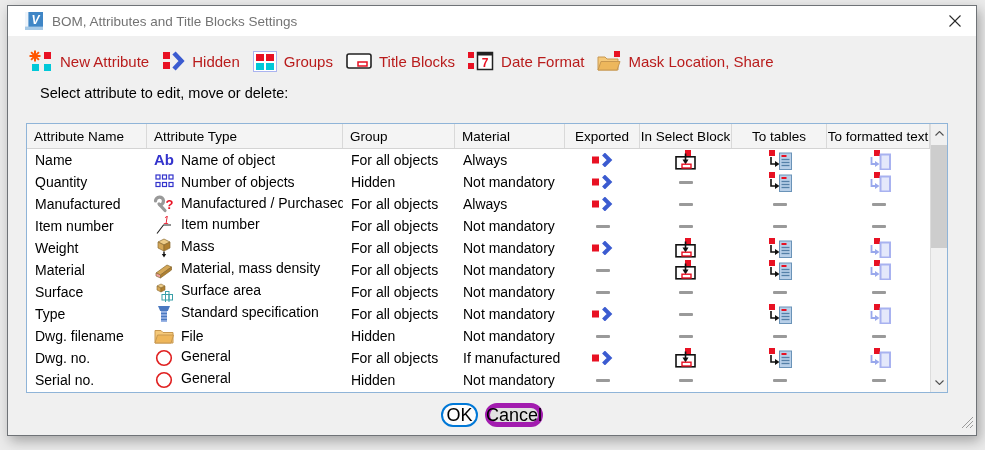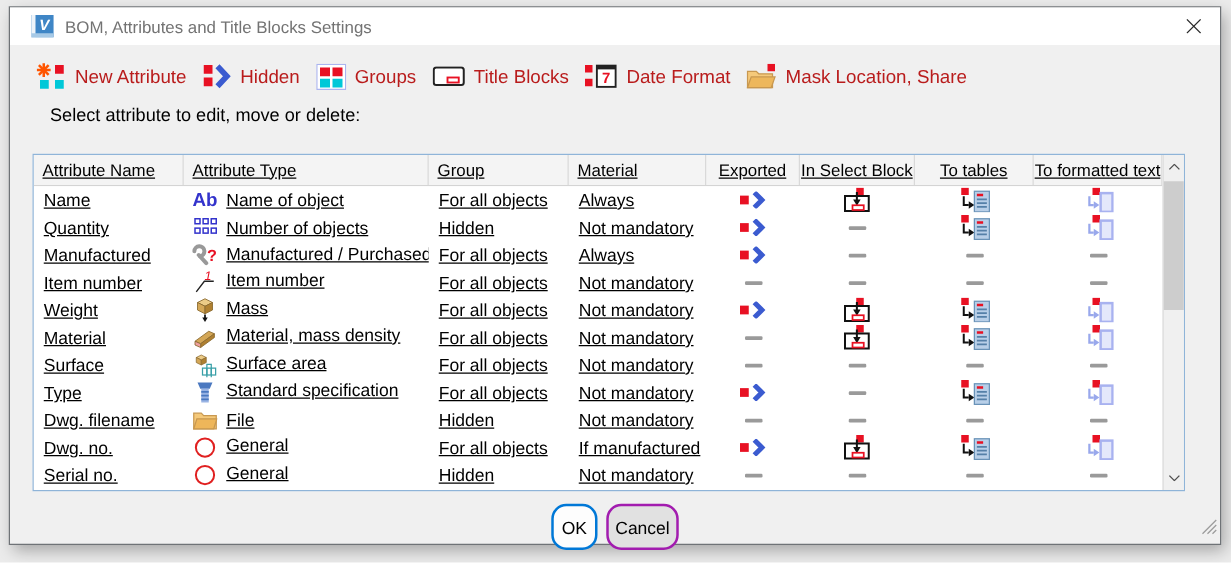--- a/index.html
+++ b/index.html
@@ -24,43 +24,43 @@
   .toolbar { display:flex; align-items:center; gap:13px; padding:14px 0 13px 21px; }
   .tb-item { display:flex; align-items:center; gap:7px; font-size:15px; color:#b91c1c; cursor:pointer; white-space:nowrap; }
   .icon { display:inline-flex; align-items:center; justify-content:center; }
   
   .instruction { margin-left:32px; font-size:14.5px; color:#000; }
   
   .table {
     position:absolute; left:18px; top:117px; width:922px; height:270px;
     background:#fff; border:1px solid #8fb4d8; display:flex;
   }
-  .tbl-main { flex:1; display:flex; flex-direction:column; overflow:hidden;text-decoration:underline; }
+  .tbl-main { flex:1; display:flex; flex-direction:column; overflow:hidden; }
   .thead { display:flex; height:25px; background:#f4f4f4; border-bottom:1px solid #d4d4d4; flex:none; }
   .th { font-size:13.5px; color:#000; display:flex; align-items:center; border-right:1px solid #d9d9d9; padding-left:7px; white-space:nowrap; overflow:hidden; flex:none; }
   .th.center { justify-content:center; padding-left:0; }
   .tbody { flex:1; }
   .tr { display:flex; height:22px; align-items:center; background:#fff; }
   .td { font-size:14px; color:#000; white-space:nowrap; overflow:hidden; flex:none; }
   .td.textcell { padding-left:8px; }
   .type-cell { display:flex; align-items:flex-start; gap:5px; padding-left:5px; }
   .type-cell .icon { width:24px; flex:none; justify-content:center; }
   .cell-flag { display:flex; align-items:center; justify-content:center; }
   .c0{width:120px}.c1{width:196px}.c2{width:112px}.c3{width:110px}
   .c4{width:75px}.c5{width:92px}.c6{width:95px}.c7{width:103px}
   
   .vscroll { width:17px; flex:none; background:#f0f0f0; border-left:1px solid #dcdcdc; display:flex; flex-direction:column; }
   .sb-btn { height:19px; flex:none; display:flex; align-items:center; justify-content:center; cursor:pointer; }
   .sb-track { flex:1; position:relative; }
   .sb-thumb { position:absolute; left:0; top:2px; width:16px; height:103px; background:#cdcdcd; cursor:pointer; }
   
   .btn-row { position:absolute; left:0; right:0; top:397px; display:flex; justify-content:center; gap:7px; }
-  .btn { font-family:"Liberation Sans",sans-serif; font-size:14px; height:37px; display:flex; align-items:center; justify-content:center; cursor:pointer; color:#000;border-radius:12px; }
+  .btn { font-family:"Liberation Sans",sans-serif; font-size:18px; height:24px; display:flex; align-items:center; justify-content:center; cursor:pointer; color:#000;border-radius:12px; }
   .btn-ok { width:37px; background:#fdfdfd; border:2px solid #0078d7; }
-  .btn-cancel { width:58px; background:#e1e1e1; border:2px solid #a21caf; }
+  .btn-cancel { width:58px; background:#e1e1e1; border:5px solid #a21caf; }
   .resize-grip { position:absolute; right:2px; bottom:2px; }
 </style>
 </head>
 <body>
 
 <div class="window">
 
   <div class="titlebar">
     <span class="app-icon icon">
       <svg width="18" height="18" viewBox="0 0 18 18">

